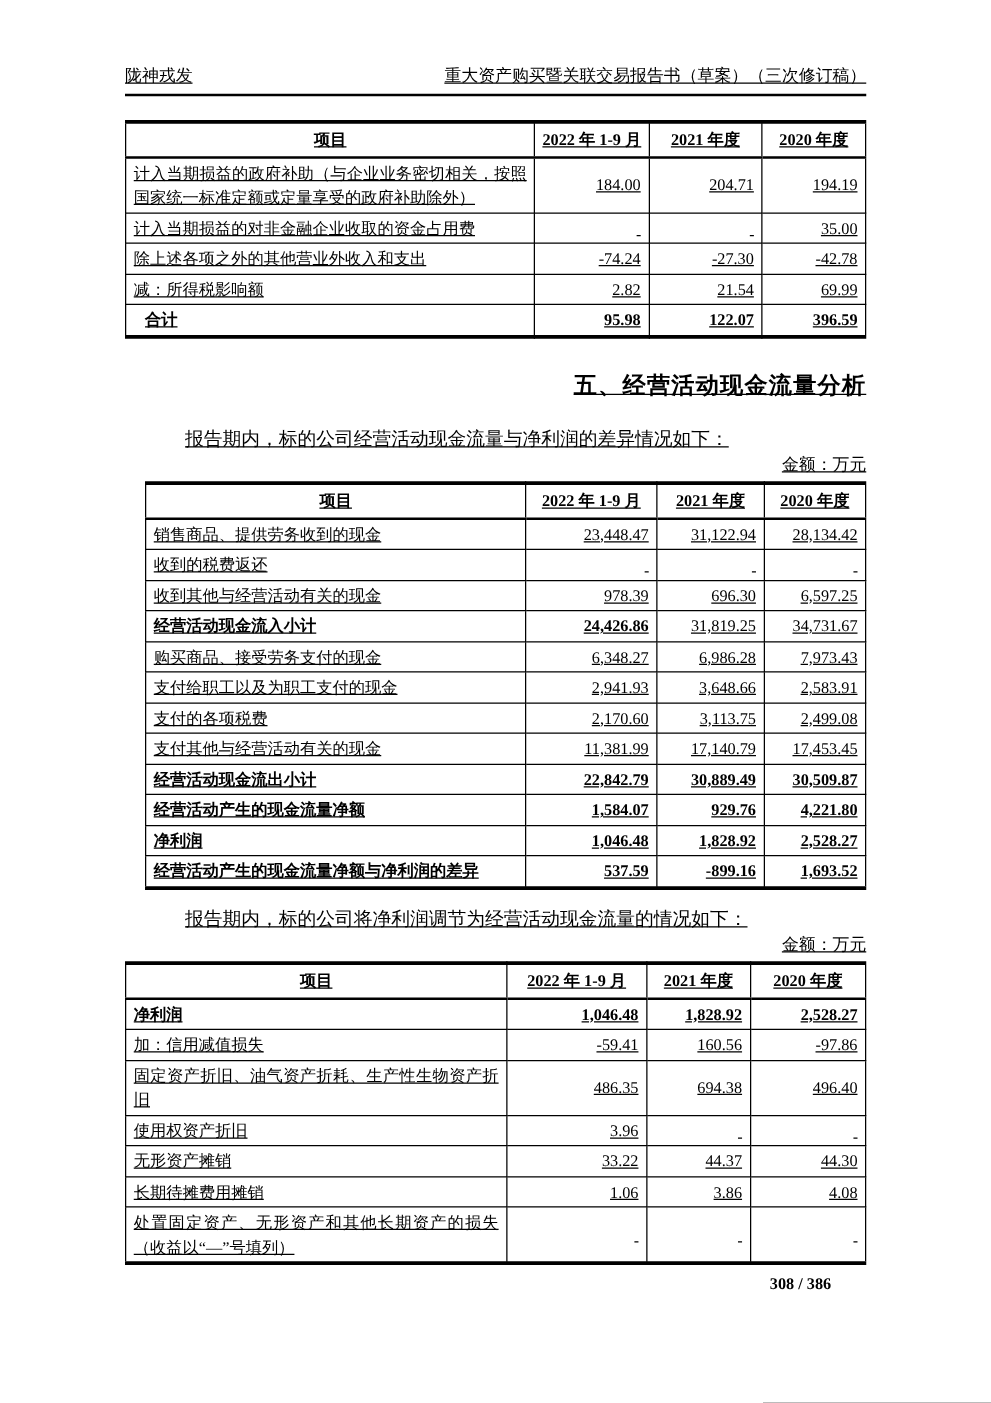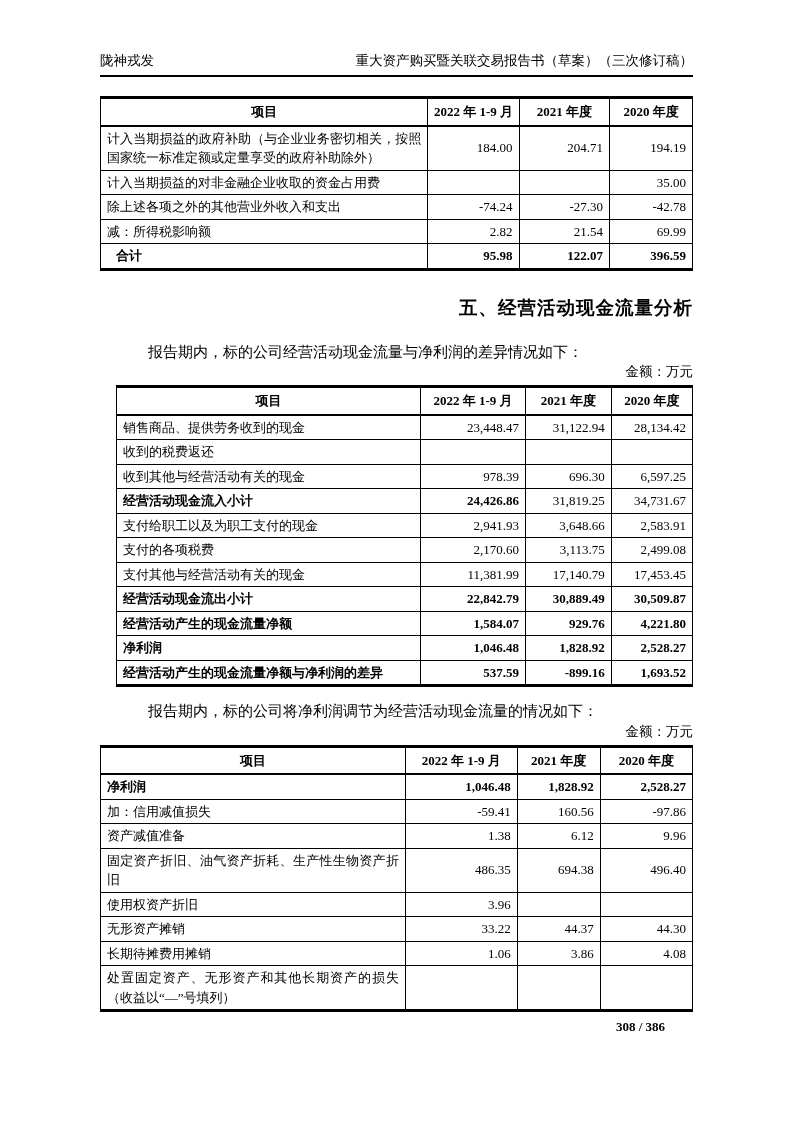--- a/index.html
+++ b/index.html
@@ -1,20 +1,20 @@
 <!DOCTYPE html>
 <html lang="zh"><head>
 <meta charset="utf-8">
 <style>
   * { margin:0; padding:0; box-sizing:border-box; }
   html,body { background:#888; }
   .page {
     width:793px; height:1122px; margin:0 auto; background:#fff;
     font-family:"Liberation Serif","DejaVu Serif",serif; color:#000;
-    position:relative; overflow:hidden;
+    position:relative; overflow:hidden;text-decoration:underline;
   }
   .content { padding:0 100px; }
 
   
   .doc-header {
     display:flex; justify-content:space-between; align-items:flex-end;
     padding-top:52px; padding-bottom:5px; border-bottom:2px solid #000;
     font-size:13.5px;
   }
 
@@ -155,20 +155,26 @@
               <td class="num">696.30</td>
               <td class="num">6,597.25</td>
             </tr>
             <tr>
               <td class="lbl b">经营活动现金流入小计</td>
               <td class="num b">24,426.86</td>
               <td class="num">31,819.25</td>
               <td class="num">34,731.67</td>
             </tr>
             <tr>
+              <td class="lbl">购买商品、接受劳务支付的现金</td>
+              <td class="num">6,348.27</td>
+              <td class="num">6,986.28</td>
+              <td class="num">7,973.43</td>
+            </tr>
+            <tr>
               <td class="lbl">支付给职工以及为职工支付的现金</td>
               <td class="num">2,941.93</td>
               <td class="num">3,648.66</td>
               <td class="num">2,583.91</td>
             </tr>
             <tr>
               <td class="lbl">支付的各项税费</td>
               <td class="num">2,170.60</td>
               <td class="num">3,113.75</td>
               <td class="num">2,499.08</td>
@@ -233,26 +239,20 @@
             <td class="num b">1,828.92</td>
             <td class="num b">2,528.27</td>
           </tr>
           <tr>
             <td class="lbl">加：信用减值损失</td>
             <td class="num">-59.41</td>
             <td class="num">160.56</td>
             <td class="num">-97.86</td>
           </tr>
           <tr>
-            <td class="lbl">资产减值准备</td>
-            <td class="num">1.38</td>
-            <td class="num">6.12</td>
-            <td class="num">9.96</td>
-          </tr>
-          <tr>
             <td class="lbl">固定资产折旧、油气资产折耗、生产性生物资产折旧</td>
             <td class="num">486.35</td>
             <td class="num">694.38</td>
             <td class="num">496.40</td>
           </tr>
           <tr>
             <td class="lbl">使用权资产折旧</td>
             <td class="num">3.96</td>
             <td class="num">&nbsp;</td>
             <td class="num">&nbsp;</td>

